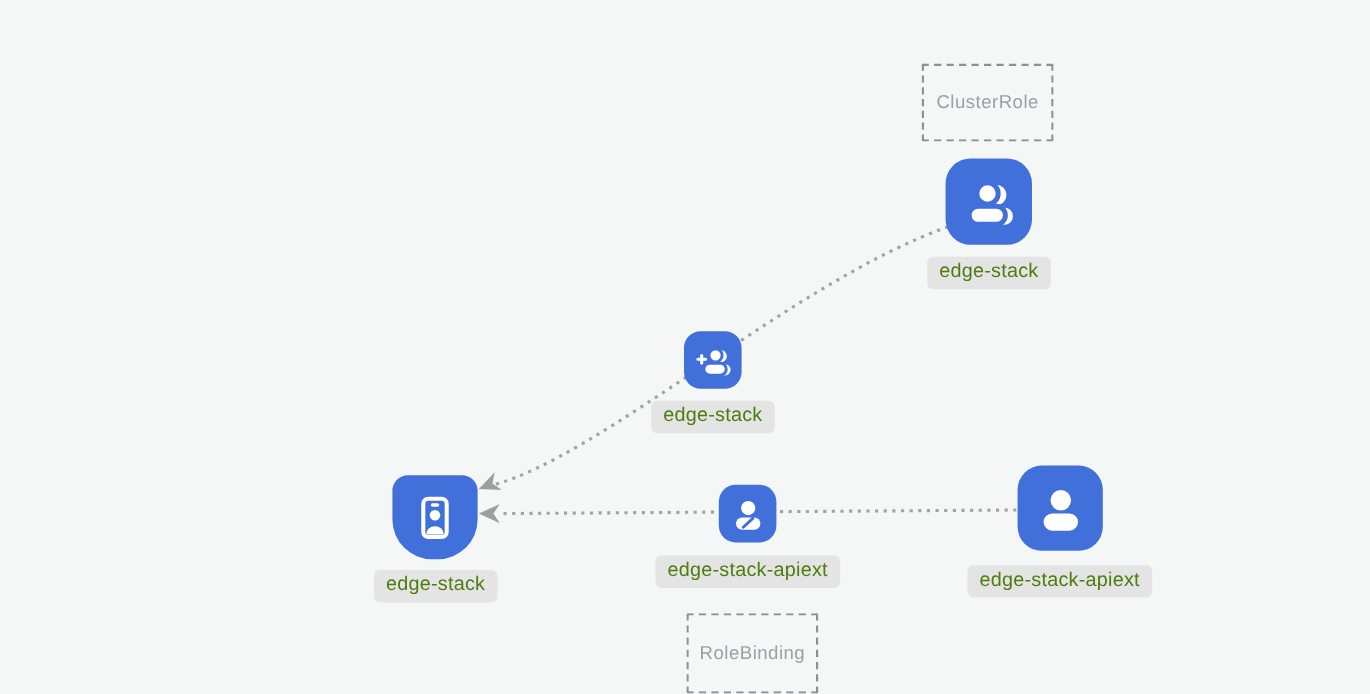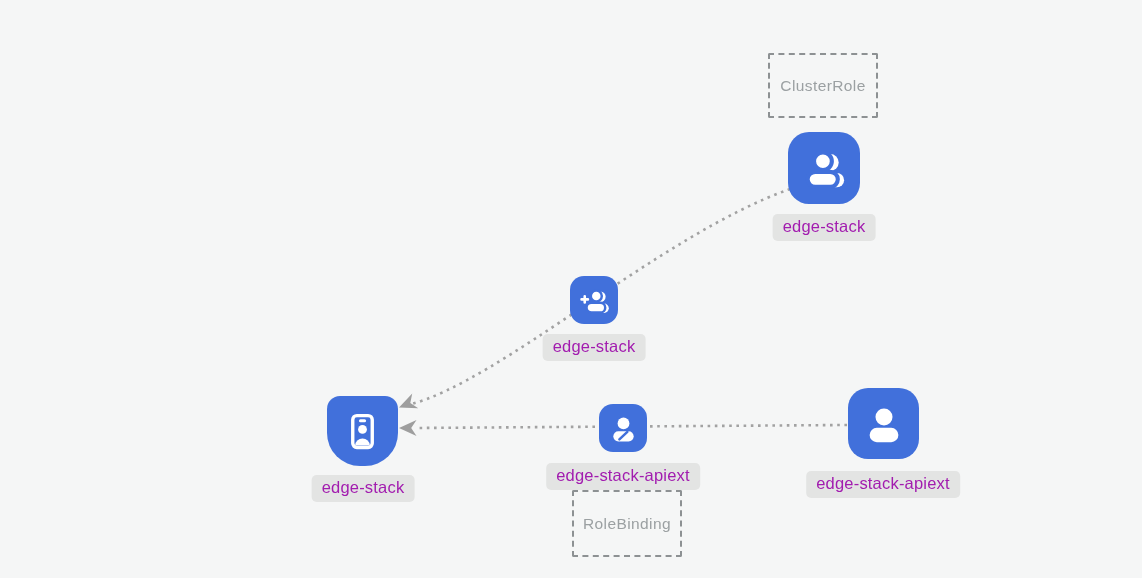--- a/index.html
+++ b/index.html
@@ -14,33 +14,33 @@
     color:#9ba0a2;font-size:15.5px;letter-spacing:.4px;box-sizing:border-box;
     background:transparent;
   }
   .node{
     position:absolute;background:#4170db;
     display:flex;align-items:center;justify-content:center;
   }
   .node svg{display:block;}
   .chip{
     position:absolute;transform:translateX(-50%);
-    background:#e3e4e3;color:#a21caf;font-size:16.5px;line-height:1;
+    background:#e3e4e3;color:#4d7c0f;font-size:16.5px;line-height:1;
     padding:4px 10px 6px;border-radius:5px;white-space:nowrap;letter-spacing:.2px;text-align:center;
   }
   #node-cluster-role{left:788px;top:92px;width:72px;height:72px;border-radius:21px;}
   #node-cluster-role-binding{left:570px;top:236px;width:48px;height:48px;border-radius:14px;}
   #node-service-account{left:327px;top:356px;width:71px;height:70px;border-radius:13px 13px 33px 33px;}
   #node-role-binding{left:599px;top:364px;width:48px;height:48px;border-radius:14px;}
   #node-role{left:848px;top:348px;width:71px;height:71px;border-radius:20px;}
 
   #box-cluster-role{left:768px;top:13px;width:110px;height:65px;}
   #box-cluster-role-binding{left:462px;top:141px;width:182px;height:68px;}
   #box-service-account{left:150px;top:361px;width:148px;height:68px;}
-  #box-role-binding{left:572px;top:450px;width:110px;height:67px;justify-content:center;}
+  #box-role-binding{left:572px;top:471px;width:110px;height:67px;justify-content:center;}
   #box-role{left:827px;top:474px;width:110px;height:67px;}
 
   #chip-cluster-role{left:824px;top:174px;}
   #chip-cluster-role-binding{left:594px;top:294px;}
   #chip-service-account{left:363px;top:435px;}
   #chip-role-binding{left:623px;top:423px;}
   #chip-role{left:883px;top:431px;}
 </style>
 </head>
 <body>

